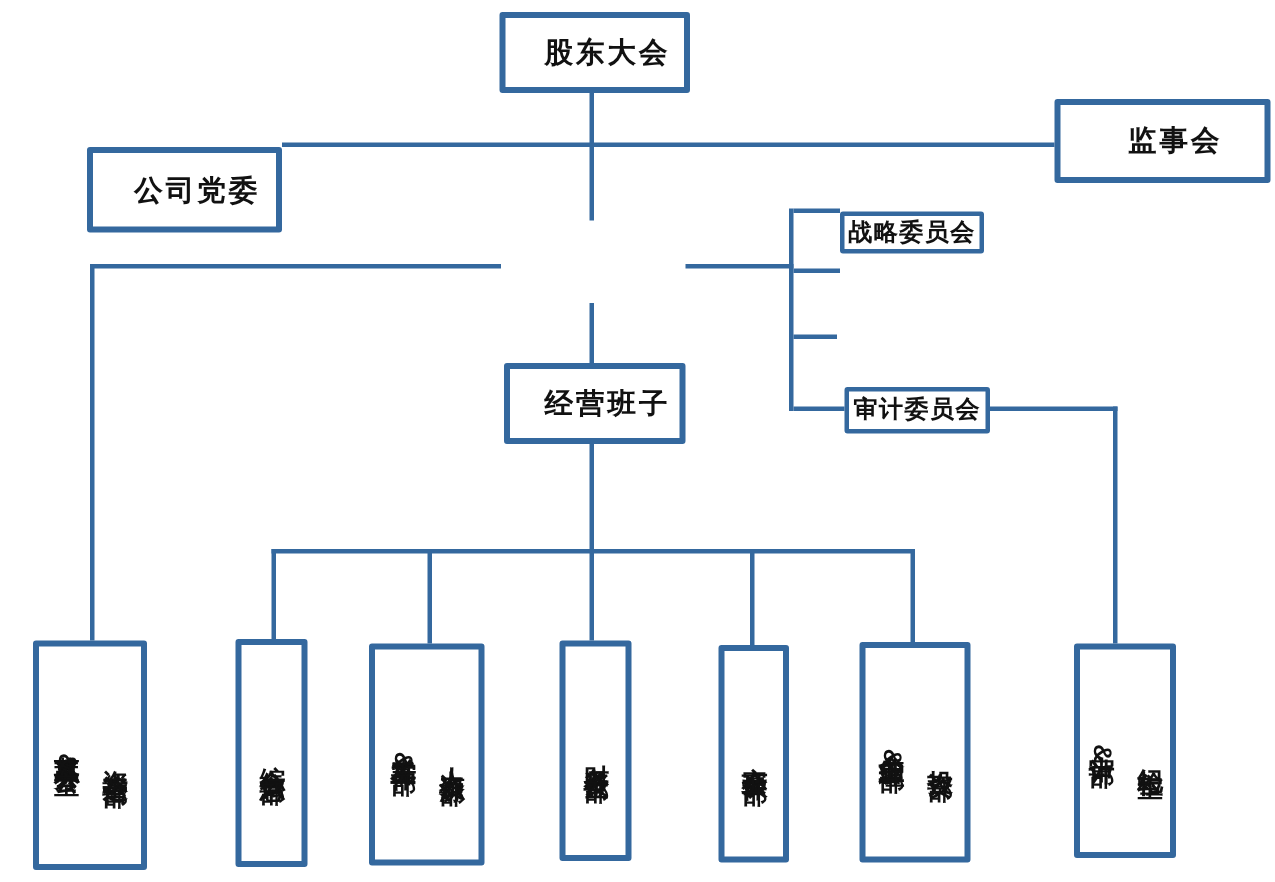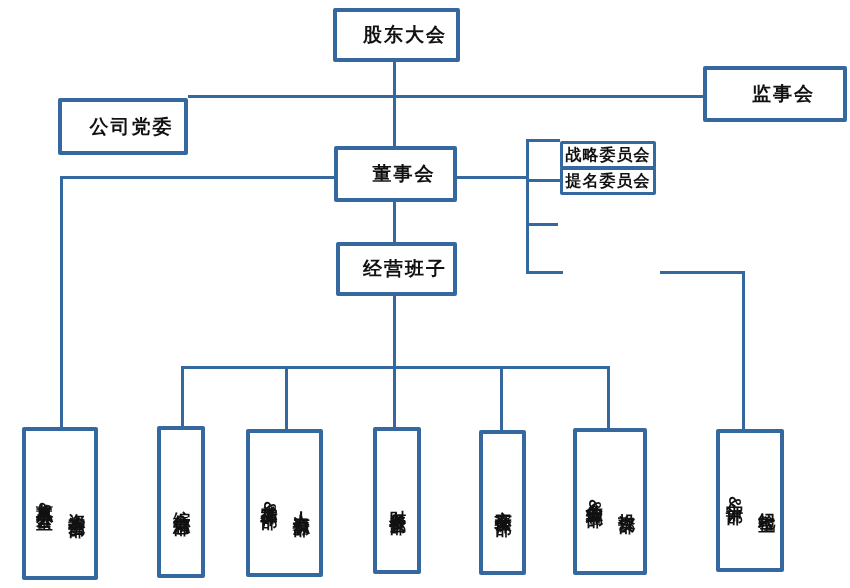--- a/index.html
+++ b/index.html
@@ -90,33 +90,30 @@
   </div>
 
   <div class="box hbox" style="left:58px;top:70px;width:130px;height:57px;margin-top:28px;">
     <span>公司党委</span>
   </div>
 
   <div class="box hbox" style="left:703px;top:66px;width:144px;height:56px;">
     <span>监事会</span>
   </div>
 
-  <div class="box hbox" style="left:334px;top:146px;width:123px;height:56px;">
-    <span>董事会</span>
-  </div>
 
   <div class="box hbox" style="left:336px;top:242px;width:121px;height:54px;">
     <span>经营班子</span>
   </div>
 
   <div class="box cbox" style="left:560px;top:127px;width:96px;height:28px;margin-top:14px;">
     <span>战略委员会</span>
   </div>
-  <div class="box cbox" style="left:560px;top:167px;width:96px;height:28px;">
-    <span>提名委员会</span>
+  <div class="box cbox" style="left:563px;top:258px;width:97px;height:31px;">
+    <span>审计委员会</span>
   </div>
 
   <div class="box vbox" style="left:22px;top:427px;width:76px;height:153px;">
     <span class="vtext">董事会办公室&amp;
 资本运营部</span>
   </div>
   <div class="box vbox" style="left:157px;top:426px;width:48px;height:152px;">
     <span class="vtext">综合信息部</span>
   </div>
   <div class="box vbox" style="left:246px;top:429px;width:77px;height:148px;">

